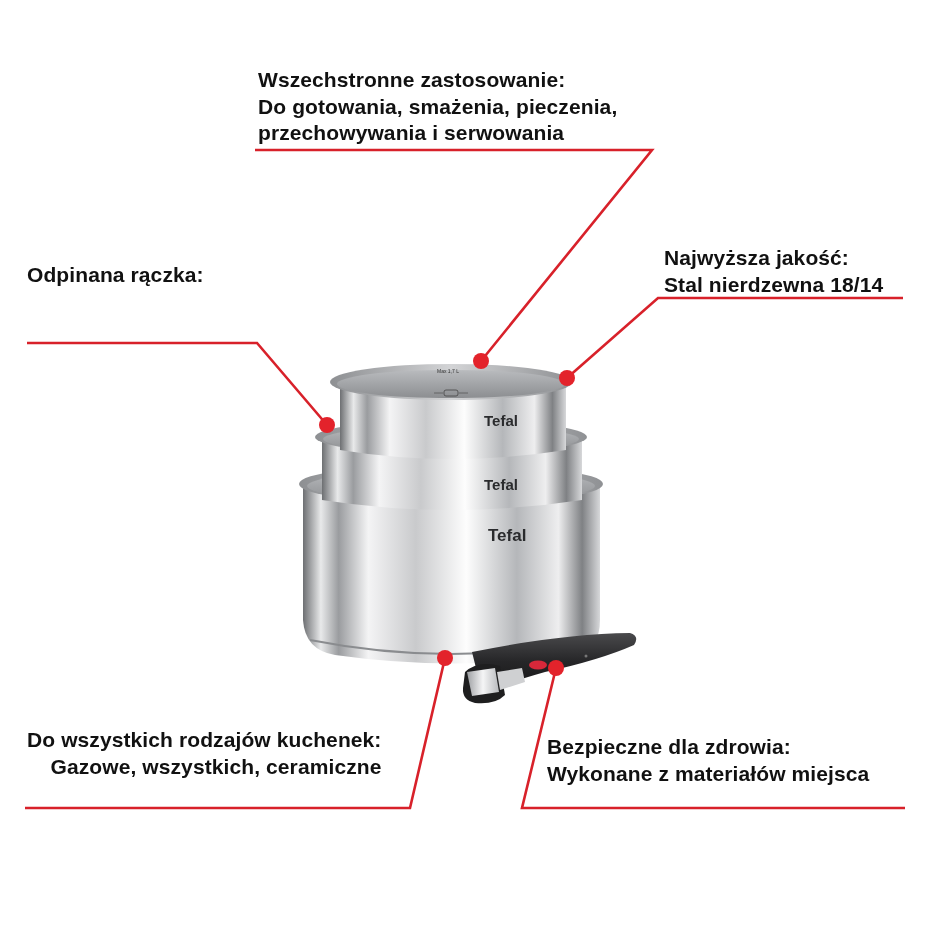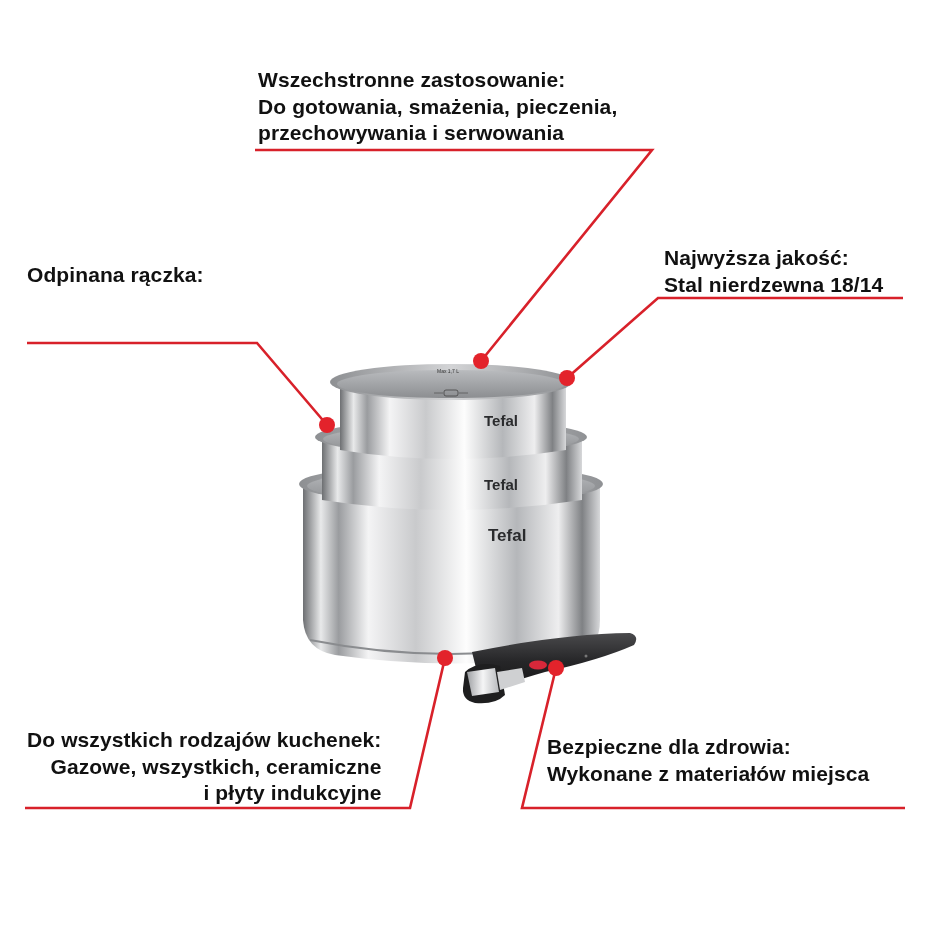--- a/index.html
+++ b/index.html
@@ -118,21 +118,20 @@
   </div>
 
   <div class="callout" style="left:664px; top:245px;">
     <div>Najwyższa jakość:</div>
     <div>Stal nierdzewna 18/14</div>
   </div>
 
   <div class="callout" style="left:27px; top:727px;text-align:right;">
     <div>Do wszystkich rodzajów kuchenek:</div>
     <div>Gazowe, wszystkich, ceramiczne</div>
-    <div>i płyty indukcyjne</div>
   </div>
 
   <div class="callout" style="left:547px; top:727px;margin-top:7px;">
     <div>Bezpieczne dla zdrowia:</div>
     <div>Wykonane z materiałów miejsca</div>
   </div>
 
 </div>
 
 </body></html>

